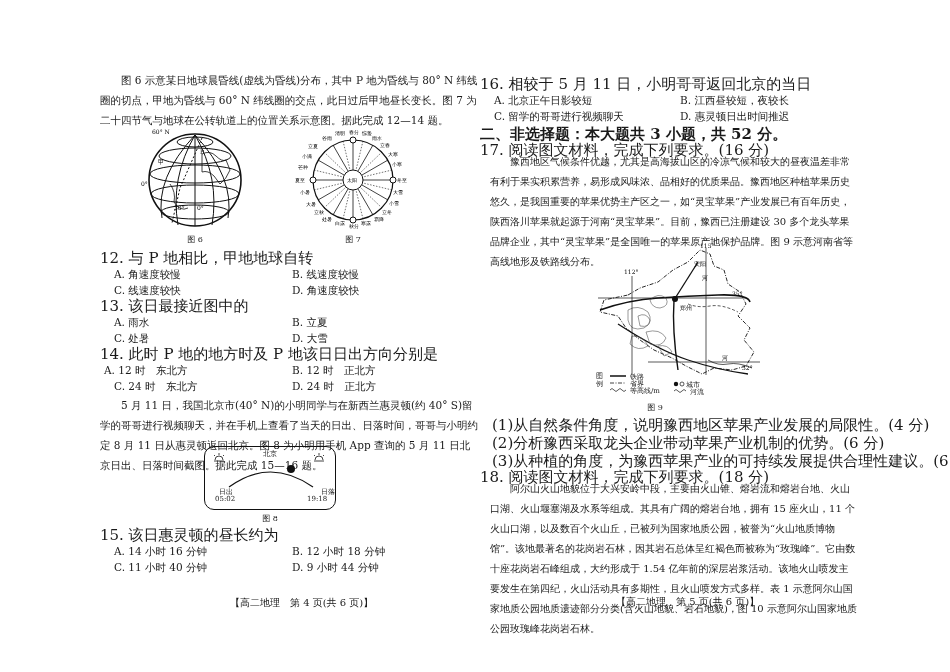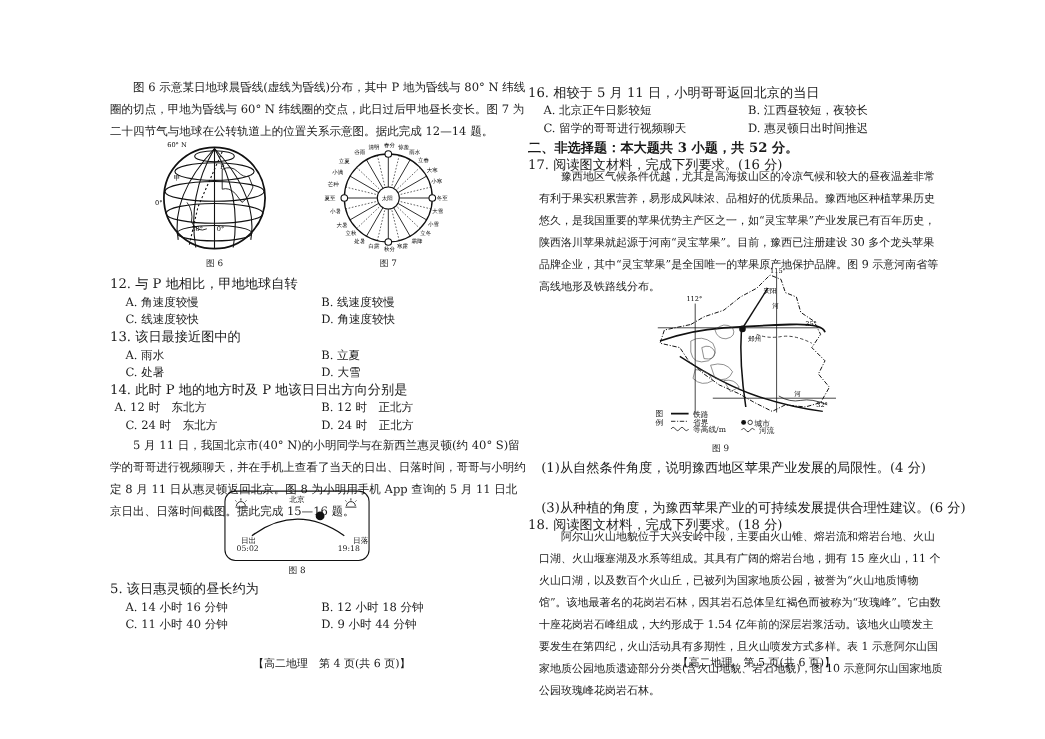--- a/index.html
+++ b/index.html
@@ -3,21 +3,21 @@
 <meta charset="utf-8">
 <style>
   html, body { margin:0; padding:0; background:#ffffff; }
   body { width:950px; height:672px; position:relative; overflow:hidden;
          font-family:"DejaVu Serif","Liberation Serif",serif; color:#1a1a1a; }
   .page { position:absolute; top:0; height:672px; }
   .left { left:100px; width:380px; }
   .right { left:480px; width:380px; }
   .p { position:absolute; font-size:10.5px; line-height:20px; }
   .ind { text-indent:2em; }
-  .q { position:absolute; font-size:12px; line-height:16px; white-space:nowrap; }
+  .q { position:absolute; font-size:15px; line-height:16px; white-space:nowrap; }
   .opt { position:absolute; font-size:10.5px; white-space:nowrap; }
   .cap { position:absolute; font-size:8px; text-align:center; }
   .footer { position:absolute; font-size:10px; white-space:nowrap; }
   .bold { font-weight:bold; }
   .tiny { position:absolute; font-size:7px; white-space:nowrap; }
   svg text { font-family:"DejaVu Serif","Liberation Serif",serif; }
 </style>
 </head>
 <body>
 
@@ -158,21 +158,21 @@
       </g>
     </svg>
     <div class="tiny" style="left:58px;top:2px;">北京</div>
     <div class="tiny" style="left:14px;top:40px;">日出</div>
     <div class="tiny" style="left:10px;top:48px;">05:02</div>
     <div class="tiny" style="left:92px;top:40px;margin-left:24px;">日落</div>
     <div class="tiny" style="left:102px;top:48px;">19:18</div>
   </div>
   <div class="cap" style="left:155px;top:513px;width:30px;">图 8</div>
 
-  <div class="q" style="left:0;top:527px;">5. 该日惠灵顿的昼长约为</div>
+  <div class="q" style="left:0;top:527px;">15. 该日惠灵顿的昼长约为</div>
   <div class="opt" style="left:14px;top:545px;">A. 14 小时 16 分钟</div>
   <div class="opt" style="left:192px;top:545px;">B. 12 小时 18 分钟</div>
   <div class="opt" style="left:14px;top:561px;">C. 11 小时 40 分钟</div>
   <div class="opt" style="left:192px;top:561px;">D. 9 小时 44 分钟</div>
 
   <div class="footer" style="left:130px;top:596px;">【高二地理　第 4 页(共 6 页)】</div>
 </div>
 
 <div class="page right">
 
@@ -232,19 +232,20 @@
     </svg>
     <div class="tiny" style="left:34px;top:0;">铁路</div>
     <div class="tiny" style="left:34px;top:7px;">省界</div>
     <div class="tiny" style="left:34px;top:14px;">等高线/m</div>
     <div class="tiny" style="left:90px;top:8px;">城市</div>
     <div class="tiny" style="left:94px;top:15px;">河流</div>
   </div>
   <div class="cap" style="left:160px;top:402px;width:30px;">图 9</div>
 
   <div class="q" style="left:12px;top:417px;">(1)从自然条件角度，说明豫西地区苹果产业发展的局限性。(4 分)</div>
+  <div class="q" style="left:12px;top:435px;">(2)分析豫西采取龙头企业带动苹果产业机制的优势。(6 分)</div>
   <div class="q" style="left:12px;top:453px;">(3)从种植的角度，为豫西苹果产业的可持续发展提供合理性建议。(6 分)</div>
 
   <div class="q" style="left:0;top:469px;">18. 阅读图文材料，完成下列要求。(18 分)</div>
   <div class="p ind" style="top:479px;left:10px;width:368px;font-size:10px;">阿尔山火山地貌位于大兴安岭中段，主要由火山锥、熔岩流和熔岩台地、火山口湖、火山堰塞湖及水系等组成。其具有广阔的熔岩台地，拥有 15 座火山，11 个火山口湖，以及数百个火山丘，已被列为国家地质公园，被誉为“火山地质博物馆”。该地最著名的花岗岩石林，因其岩石总体呈红褐色而被称为“玫瑰峰”。它由数十座花岗岩石峰组成，大约形成于 1.54 亿年前的深层岩浆活动。该地火山喷发主要发生在第四纪，火山活动具有多期性，且火山喷发方式多样。表 1 示意阿尔山国家地质公园地质遗迹部分分类(含火山地貌、岩石地貌)，图 10 示意阿尔山国家地质公园玫瑰峰花岗岩石林。</div>
 
   <div class="footer" style="left:136px;top:595px;">【高二地理　第 5 页(共 6 页)】</div>
 </div>
 
 </body></html>

